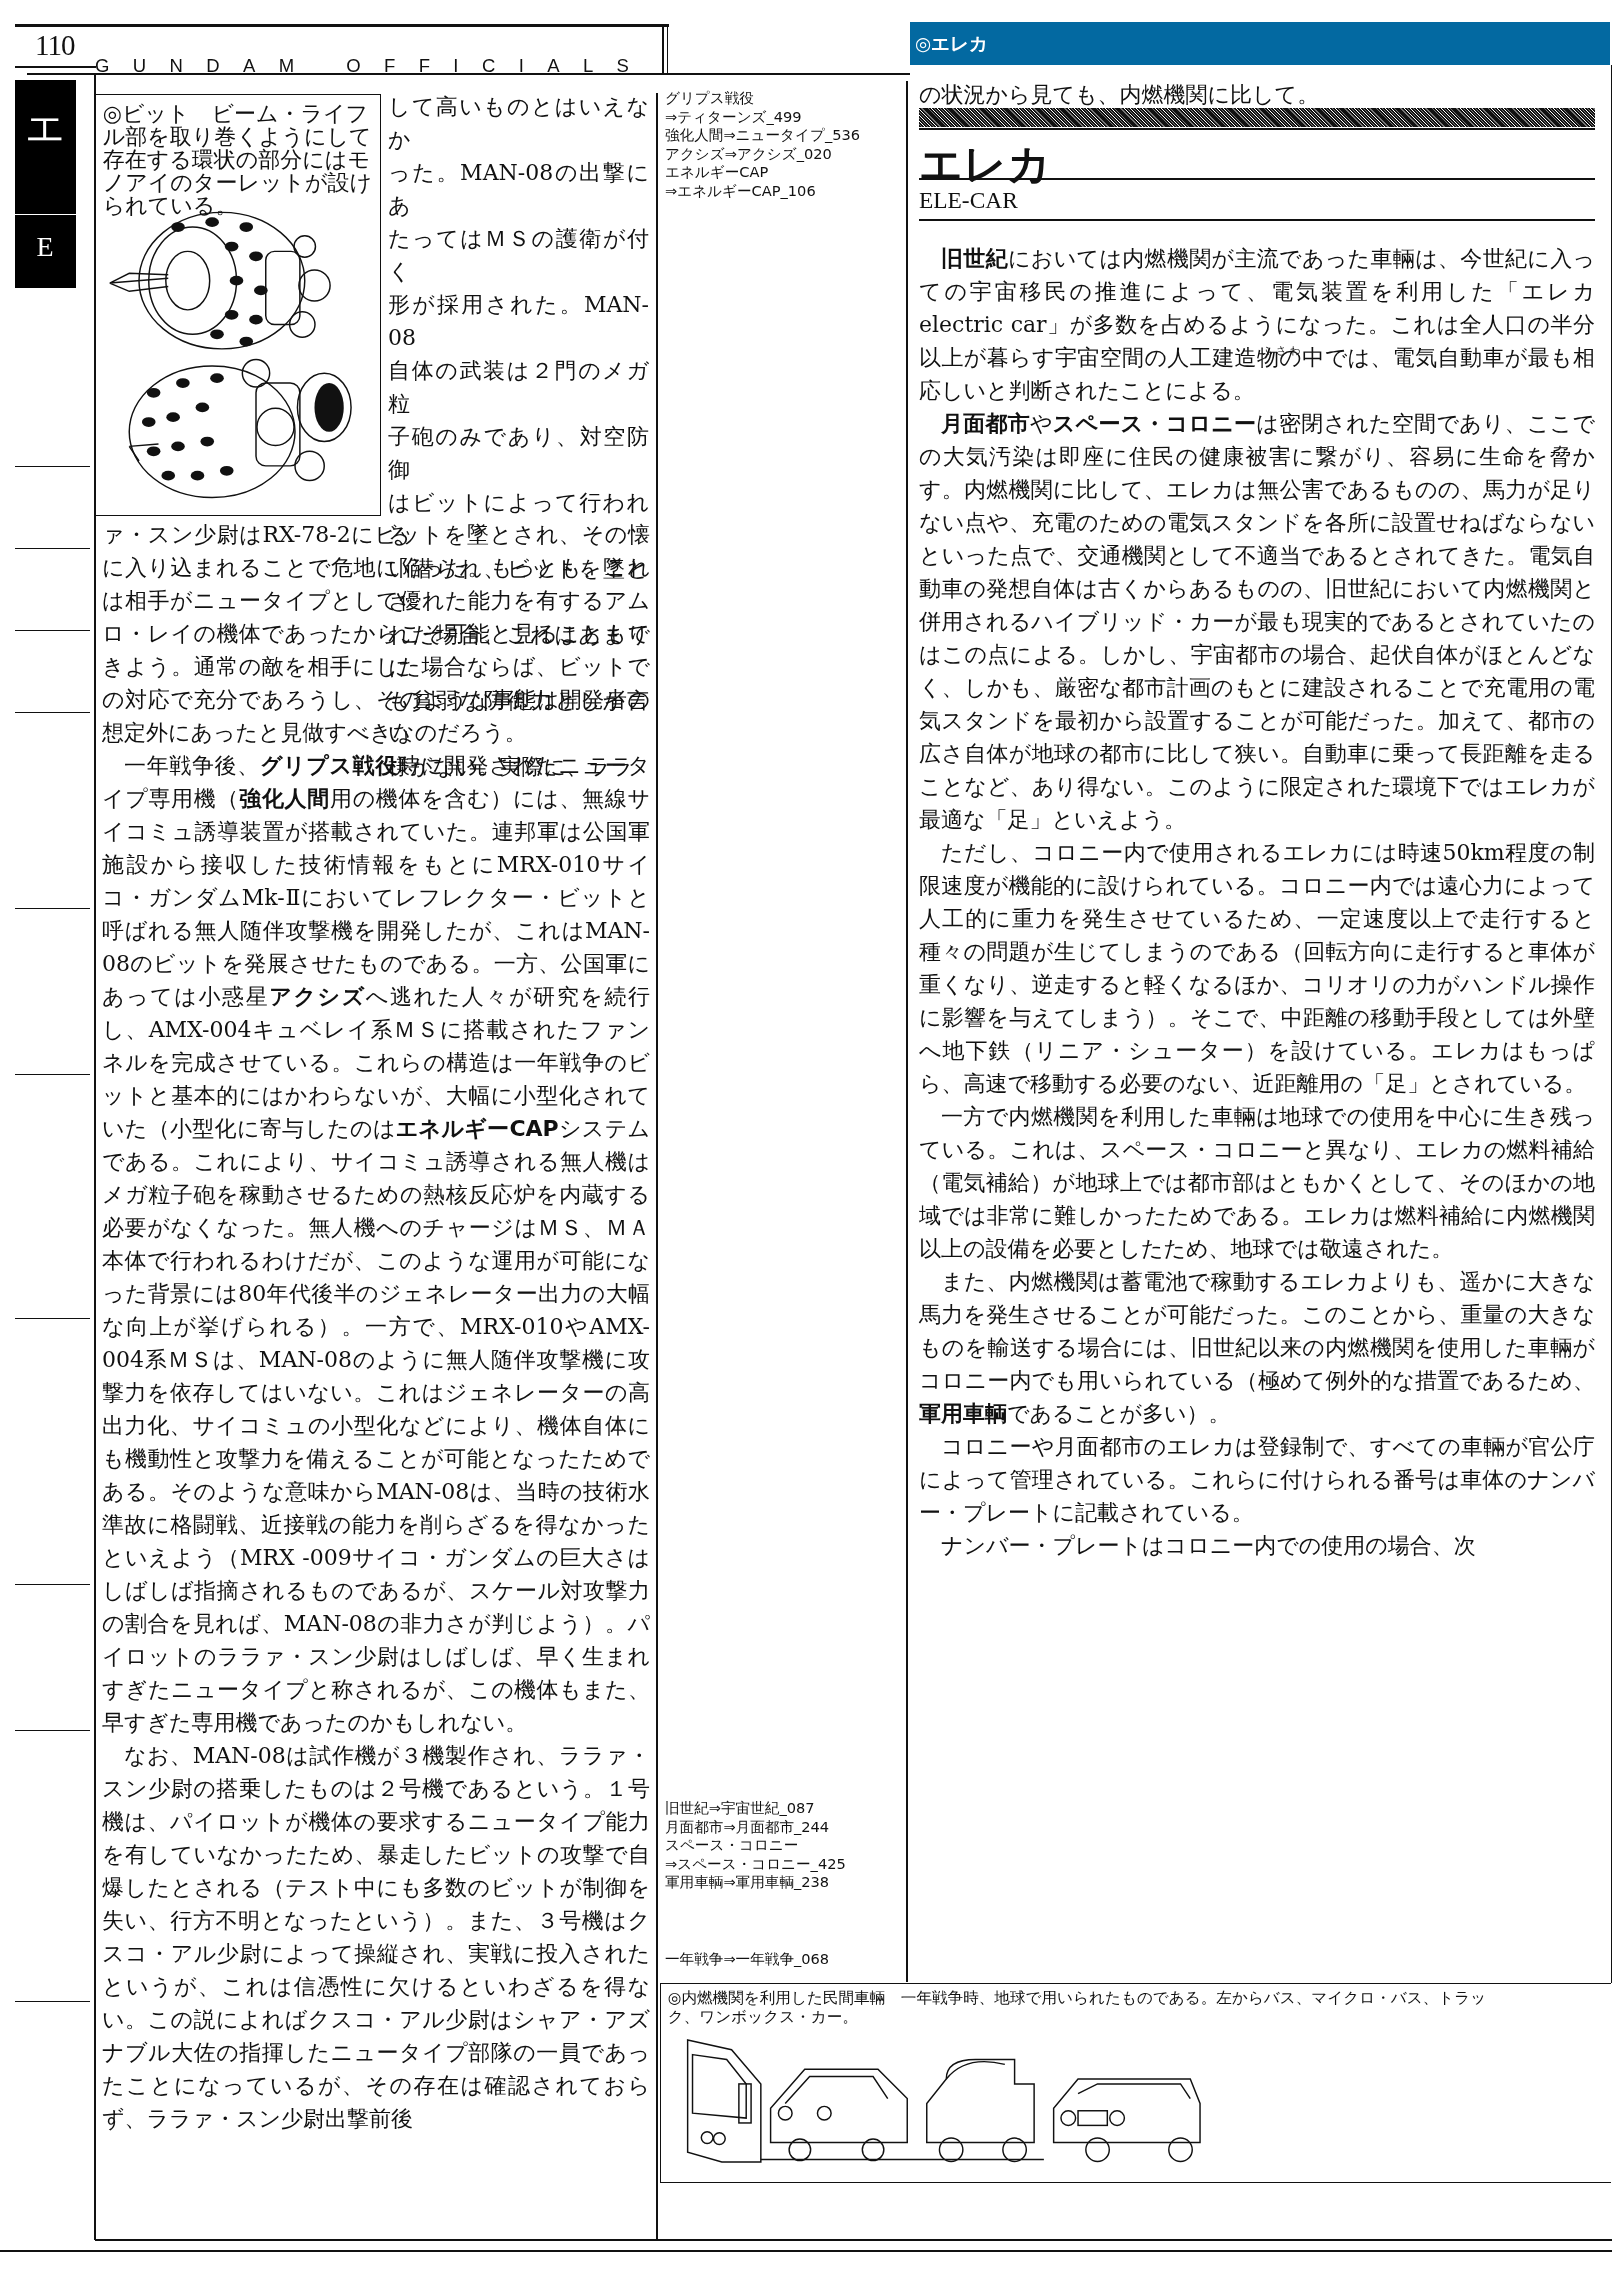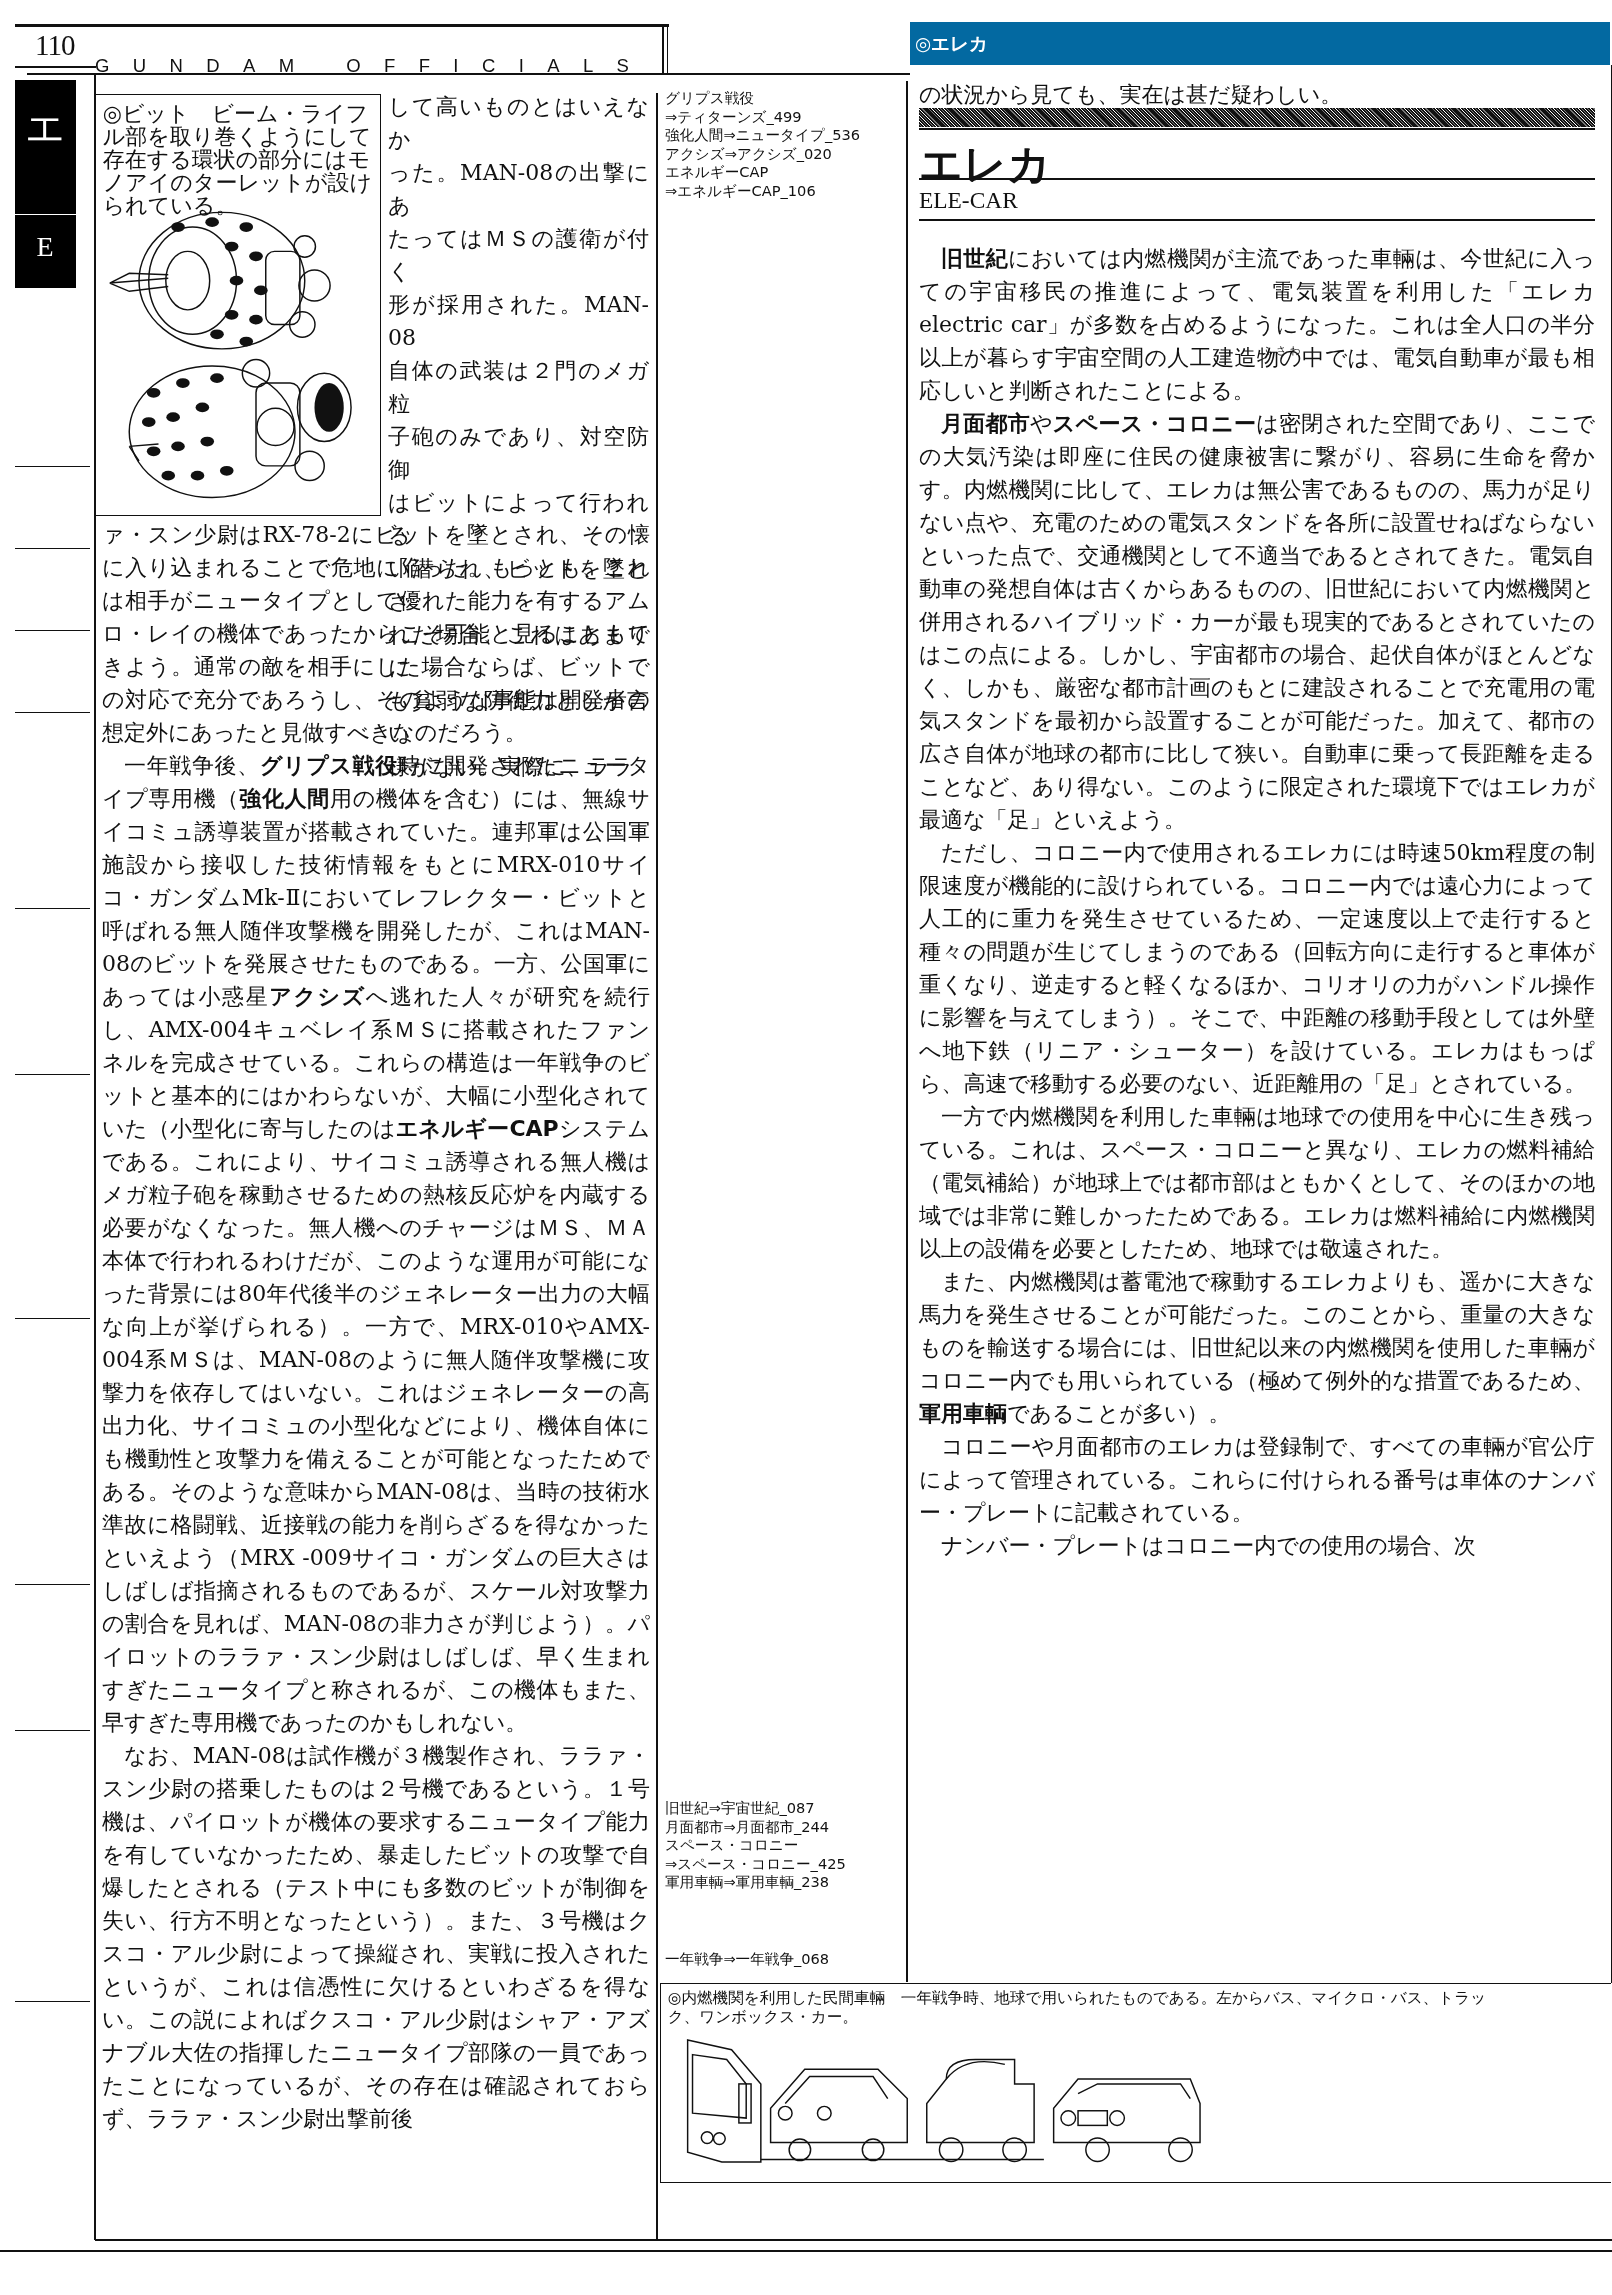--- a/index.html
+++ b/index.html
@@ -154,21 +154,21 @@
 </div>
 <div class="abs side-notes" style="left:665px;top:1799px;width:234px;">
   <div>旧世紀⇒宇宙世紀_087</div>
   <div>月面都市⇒月面都市_244</div>
   <div>スペース・コロニー</div>
   <div>⇒スペース・コロニー_425</div>
   <div>軍用車輌⇒軍用車輌_238</div>
 </div>
 <div class="abs side-notes" style="left:665px;top:1950px;width:234px;">一年戦争⇒一年戦争_068</div>
 
-<div class="abs col-text" style="left:919px;top:78px;width:676px;">の状況から見ても、実在は甚だ疑わしい。</div>
+<div class="abs col-text" style="left:919px;top:78px;width:676px;">の状況から見ても、内燃機関に比して。</div>
 <div class="abs dither"></div>
 <div class="hr" style="left:919px;top:128px;width:676px;height:2px;"></div>
 <div class="abs title-big" style="left:919px;top:136px;">エレカ</div>
 <div class="hr" style="left:919px;top:178px;width:676px;height:1.5px;"></div>
 <div class="abs title-en" style="left:919px;top:187px;text-align:right;">ELE-CAR</div>
 <div class="hr" style="left:919px;top:219px;width:676px;height:2px;"></div>
 
 <div class="abs" style="left:1262px;top:344px;font-size:10.7px;letter-spacing:2.9px;">ふさわ</div>
 
 <div class="abs col-text" style="left:919px;top:242px;width:676px;">

